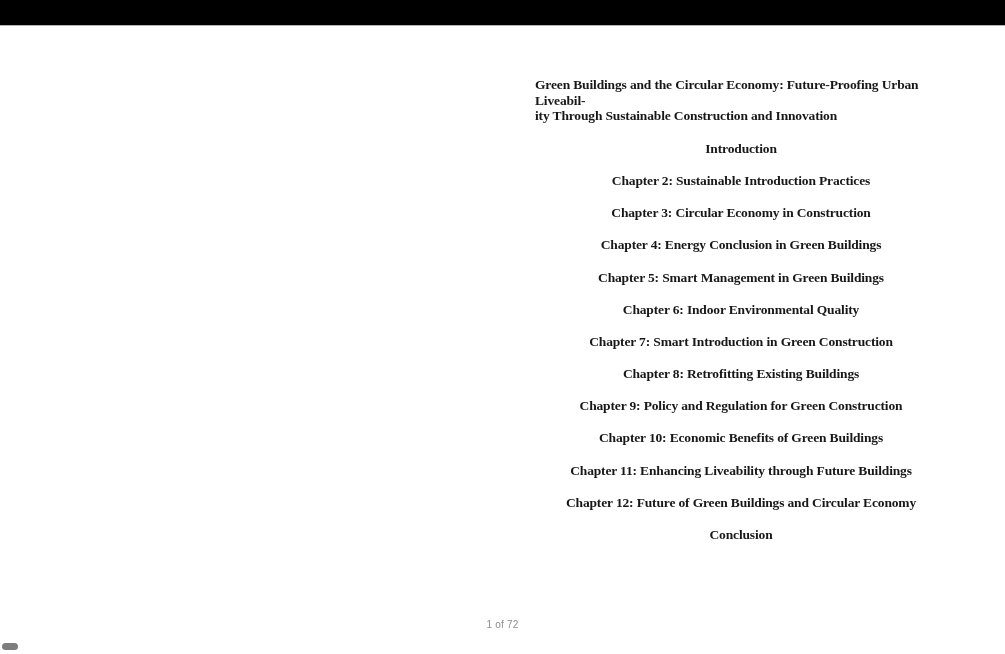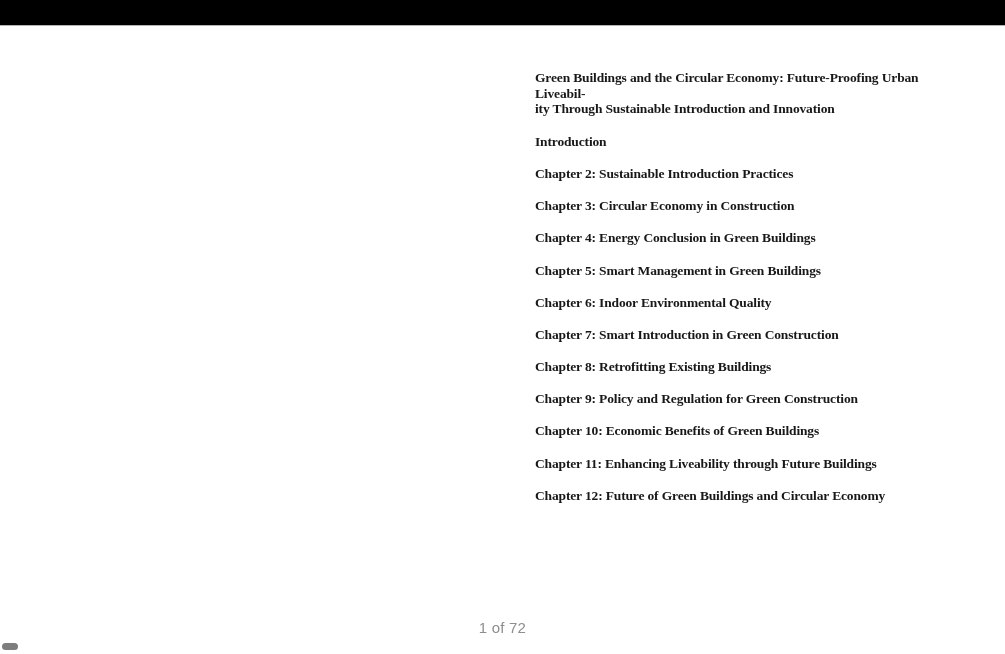--- a/index.html
+++ b/index.html
@@ -26,44 +26,45 @@
   }
   .page-area{
     position:absolute;
     top:27px;left:0;
     width:1005px;height:627px;
     background:var(--c-page-bg);
   }
   .toc{
     position:absolute;
     left:535px;
-    top:43px; 
+    top:50px; 
     width:412px;
     color:var(--c-text);
     font-size:13.5px;
     font-weight:600;
     letter-spacing:-0.15px;
   }
   .toc-title{
     line-height:15.6px;
     margin-bottom:17px;
   }
   .toc-entry{
     line-height:16px;
     margin-bottom:16.2px;
     cursor:pointer;
+    text-align:center;
   }
   .page-indicator{
     position:absolute;
     top:592px; 
     left:0;
     width:1005px;
     text-align:center;
     font-family:"Liberation Sans","DejaVu Sans",sans-serif;
-    font-size:15px;
+    font-size:10px;
     color:var(--c-page-indicator);
     letter-spacing:0.2px;
   }
   .dock-handle{
     position:absolute;
     left:2px;
     bottom:4px;
     width:16px;
     height:7px;
     border-radius:3.5px;
@@ -73,32 +74,33 @@
 </style>
 </head>
 <body>
 
 <div class="top-bar"></div>
 
 <div class="page-area">
   <div class="toc">
     <div class="toc-title">
       <div>Green Buildings and the Circular Economy: Future-Proofing Urban Liveabil-</div>
-      <div>ity Through Sustainable Introduction and Innovation</div>
+      <div>ity Through Sustainable Construction and Innovation</div>
     </div>
     <div class="toc-entry">Introduction</div>
     <div class="toc-entry">Chapter 2: Sustainable Introduction Practices</div>
     <div class="toc-entry">Chapter 3: Circular Economy in Construction</div>
     <div class="toc-entry">Chapter 4: Energy Conclusion in Green Buildings</div>
     <div class="toc-entry">Chapter 5: Smart Management in Green Buildings</div>
     <div class="toc-entry">Chapter 6: Indoor Environmental Quality</div>
     <div class="toc-entry">Chapter 7: Smart Introduction in Green Construction</div>
     <div class="toc-entry">Chapter 8: Retrofitting Existing Buildings</div>
     <div class="toc-entry">Chapter 9: Policy and Regulation for Green Construction</div>
     <div class="toc-entry">Chapter 10: Economic Benefits of Green Buildings</div>
     <div class="toc-entry">Chapter 11: Enhancing Liveability through Future Buildings</div>
     <div class="toc-entry">Chapter 12: Future of Green Buildings and Circular Economy</div>
+    <div class="toc-entry">Conclusion</div>
   </div>
 
   <div class="page-indicator">1 of 72</div>
 </div>
 
 <div class="dock-handle"></div>
 
 </body></html>

